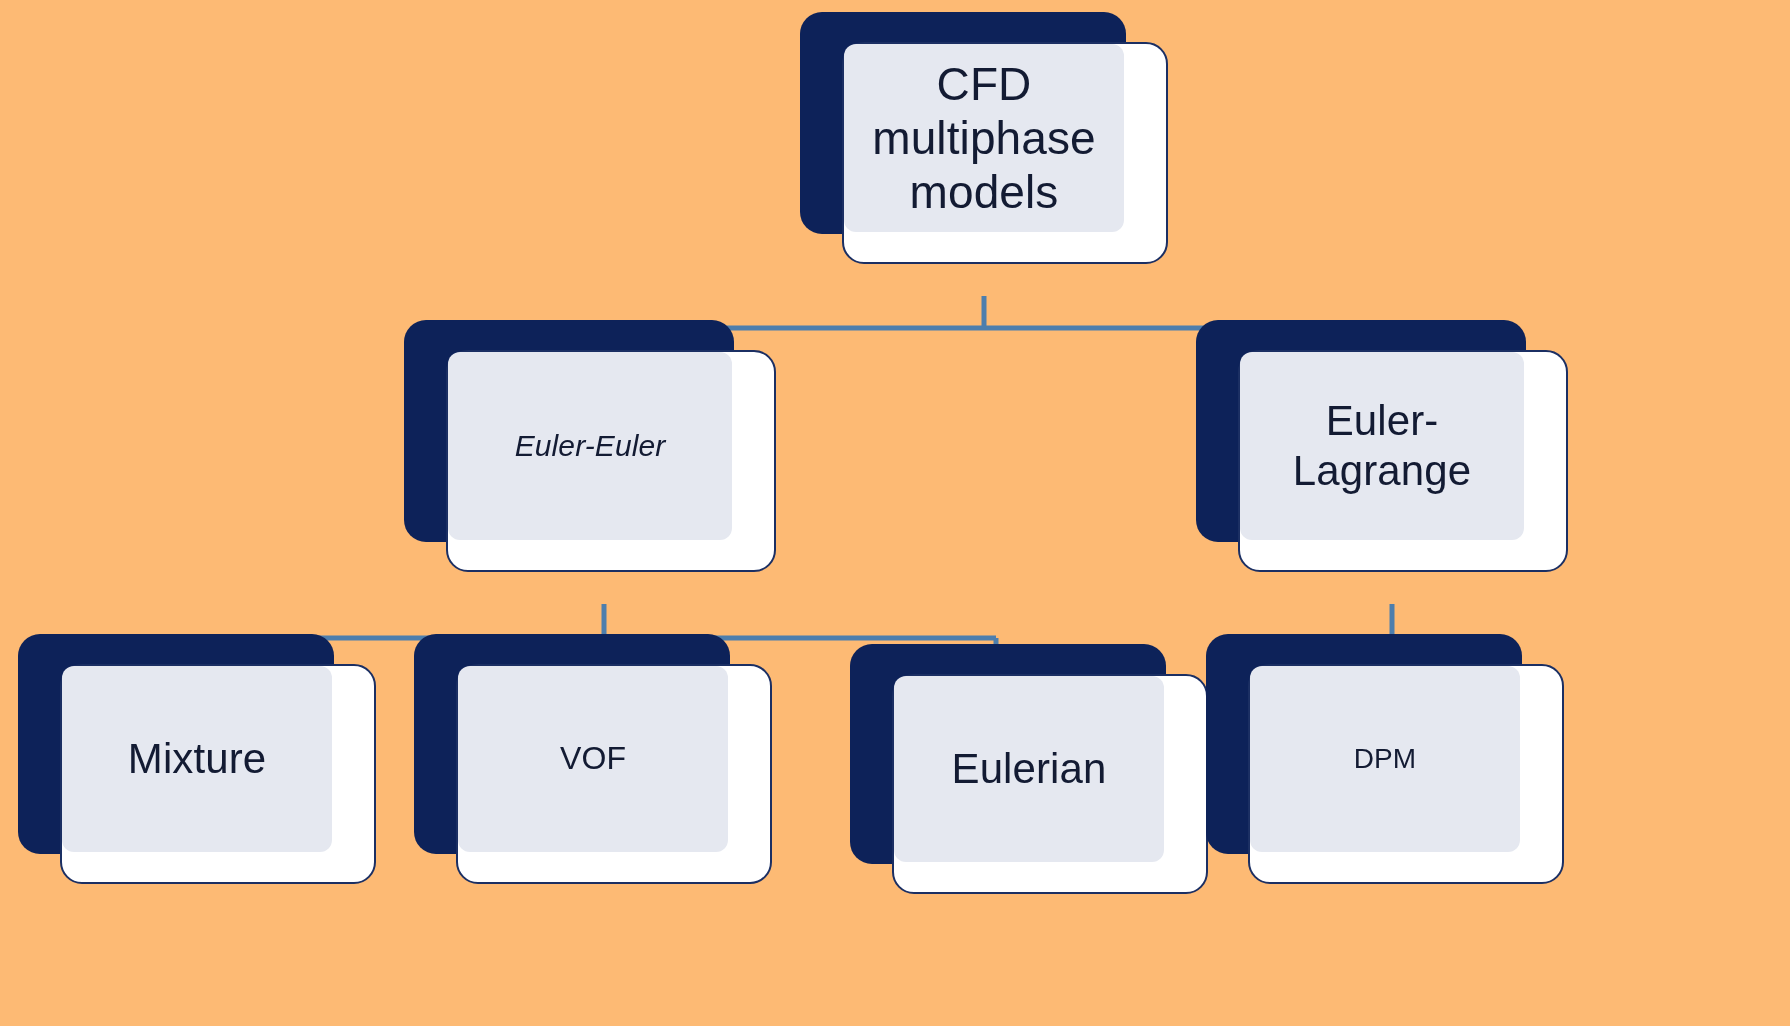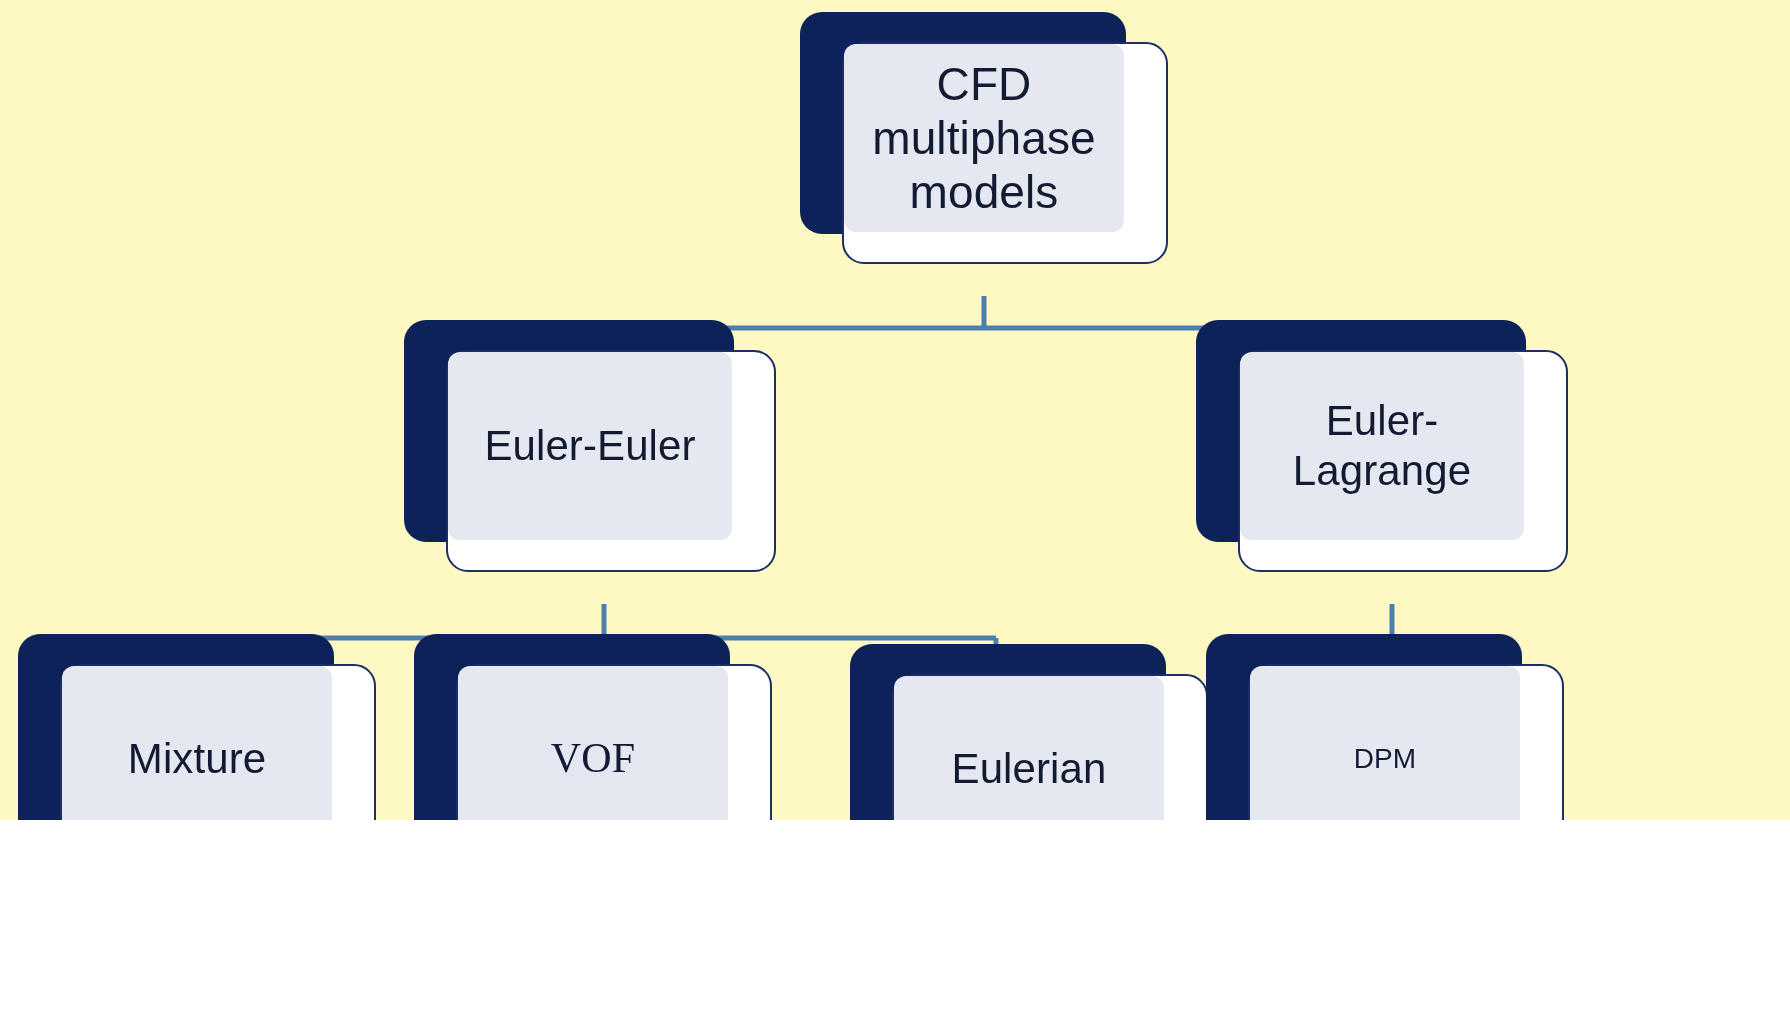--- a/index.html
+++ b/index.html
@@ -6,22 +6,22 @@
     margin: 0;
     padding: 0;
     background: #ffffff;
   }
   body {
     font-family: "Liberation Sans", sans-serif;
   }
   #canvas {
     position: relative;
     width: 1790px;
-    height: 820px;
-    background: #fef9c3;
+    height: 1026px;
+    background: #fdba74;
     overflow: hidden;
   }
 
   
   .connectors {
     position: absolute;
     left: 0; top: 0;
     width: 1790px;
     height: 1026px;
     pointer-events: none;
@@ -74,30 +74,30 @@
     letter-spacing: 0.1px;
     white-space: pre-line;
     padding: 0 6px;
   }
 
   
   #node-root        { left: 800px;  top: 12px;  width: 368px;  height: 252px; }
   #node-root .label { font-size: 46px; }
 
   #node-euler-euler        { left: 404px;  top: 320px; width: 372px;  height: 252px; }
-  #node-euler-euler .label { font-size: 42px; }
+  #node-euler-euler .label { font-size: 30px; font-style: italic; }
 
   #node-euler-lagrange        { left: 1196px; top: 320px; width: 372px;  height: 252px; }
   #node-euler-lagrange .label { font-size: 42px; }
 
   #node-mixture        { left: 18px;   top: 634px; width: 358px;  height: 250px; }
   #node-mixture .label { font-size: 42px; }
 
   #node-vof        { left: 414px;  top: 634px; width: 358px;  height: 250px; }
-  #node-vof .label { font-size: 42px; font-family: Liberation Serif, serif; }
+  #node-vof .label { font-size: 32px; }
 
   #node-eulerian        { left: 810px;  top: 644px; width: 358px;  height: 250px; margin-left: 40px; }
   #node-eulerian .label { font-size: 42px; }
 
   #node-dpm        { left: 1206px; top: 634px; width: 358px;  height: 250px; }
   #node-dpm .label { font-size: 28px; }
 </style>
 </head>
 <body>
 

